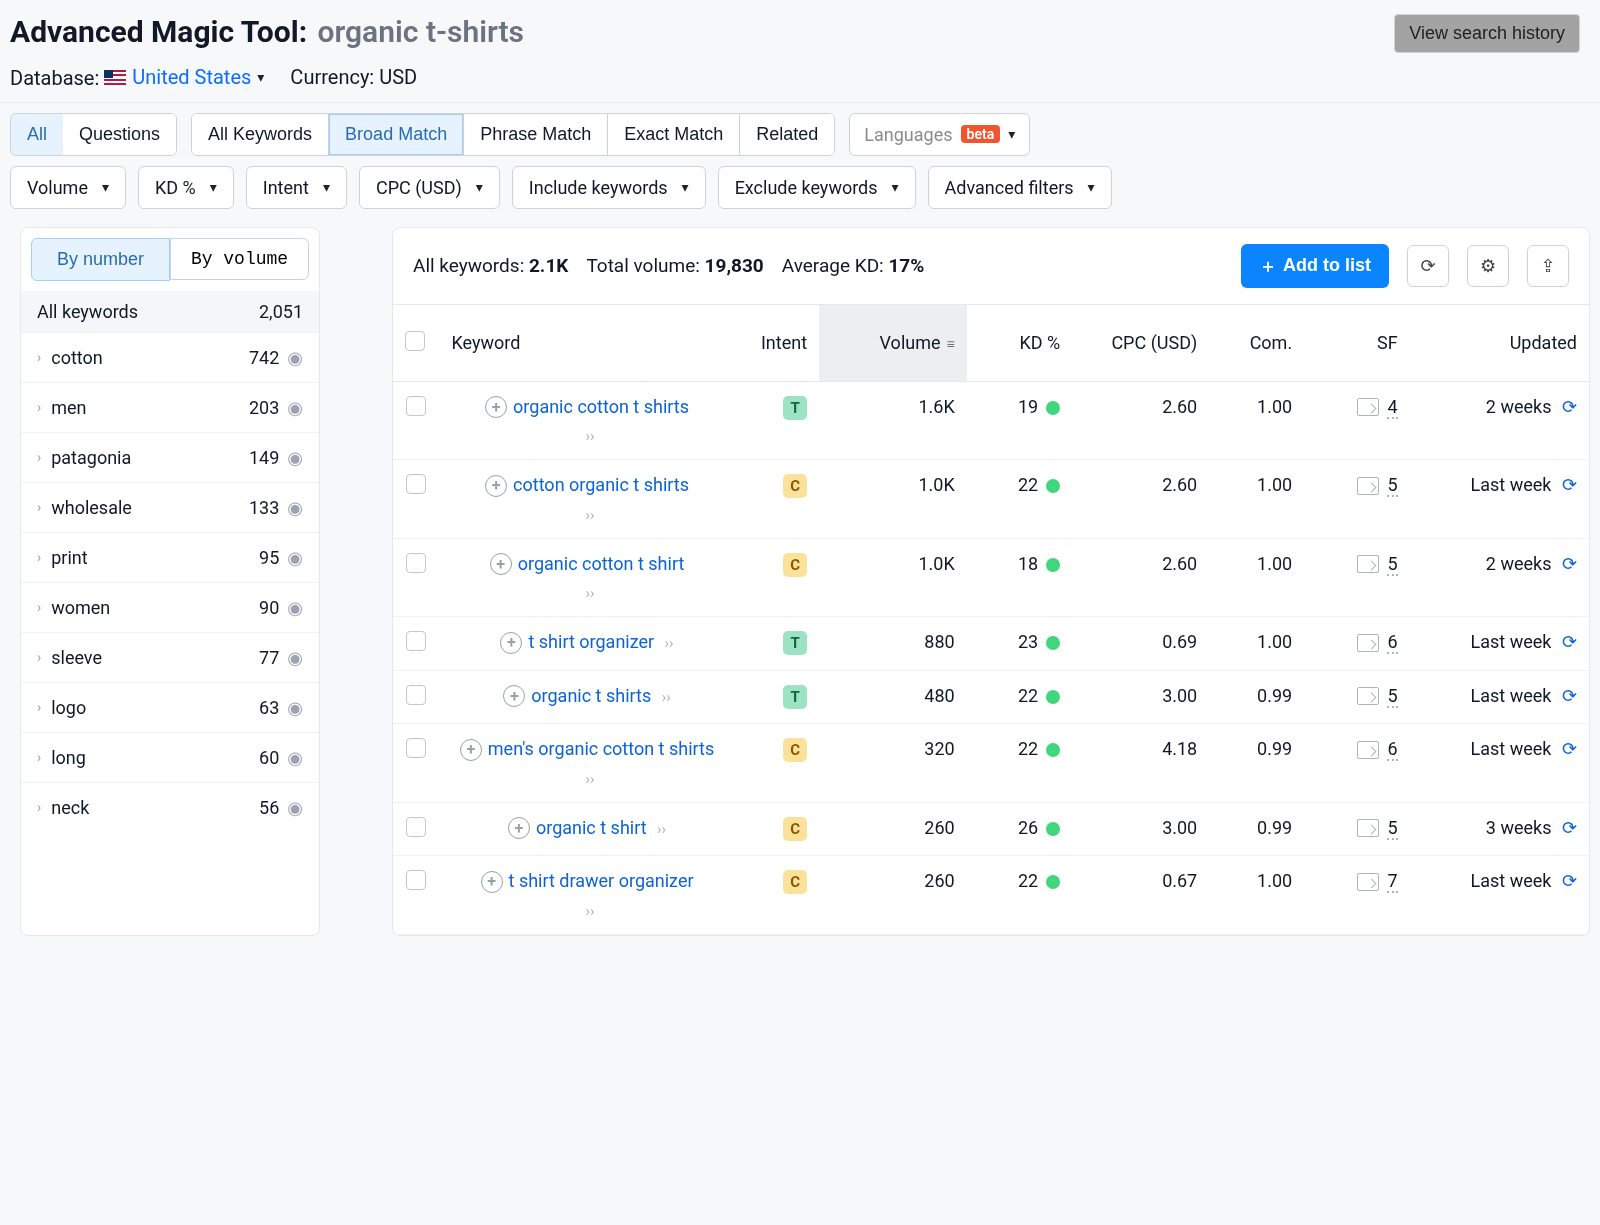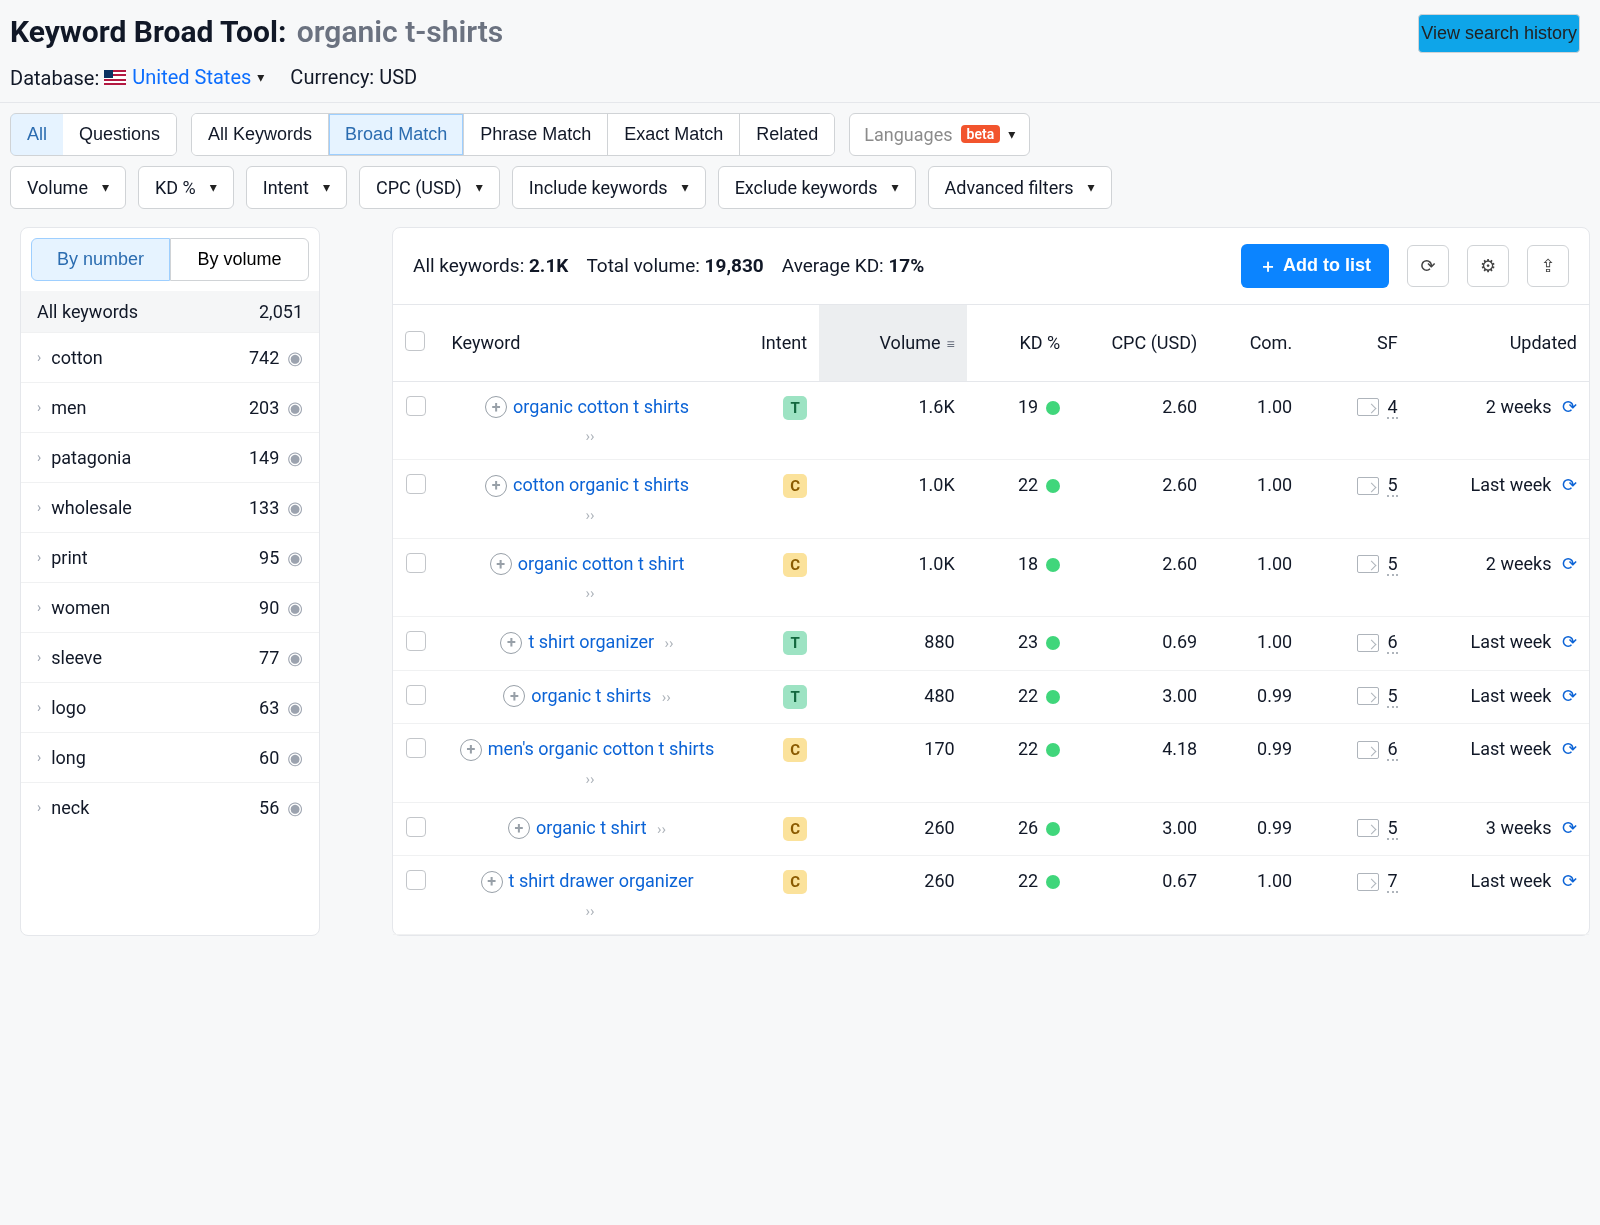--- a/index.html
+++ b/index.html
@@ -5,21 +5,21 @@
 * { box-sizing: border-box; margin: 0; padding: 0; }
 body { font-family: -apple-system, BlinkMacSystemFont, "Segoe UI", Roboto, sans-serif; font-size: 14px; color: #111827; background: #f7f8f9; }
 .page { width: 1600px; min-height: 1225px; background: #f7f8f9; font-size: 18px; }
 
 
 .hdr { padding: 14px 20px 12px 10px; display:flex; justify-content:space-between; align-items:flex-start; }
 .hdr-left h1 { font-size: 30px; font-weight: 700; color:#111827; display:inline; }
 .hdr-left .subt { font-size: 30px; font-weight: 600; color:#6b7280; margin-left:6px; }
 .sub2 { margin-top:16px; font-size:20px; color:#111827; display:flex; align-items:center; gap:26px; }
 .sub2 .db-country { color:#0d6efd; display:inline-flex; align-items:center; gap:6px; cursor:pointer; }
-.hist-btn { background:#0ea5e9; border:1px solid #d0d3d6; border-radius:4px; padding:8px 2px; font-size:18px; color:#222; cursor:pointer; }
+.hist-btn { background:#a3a3a3; border:1px solid #d0d3d6; border-radius:4px; padding:8px 14px; font-size:18px; color:#222; cursor:pointer; }
 .flag { width:22px; height:15px; display:inline-block; background:linear-gradient(#b31942 14%,#fff 14%,#fff 28%,#b31942 28%,#b31942 42%,#fff 42%,#fff 57%,#b31942 57%,#b31942 71%,#fff 71%,#fff 85%,#b31942 85%); position:relative; }
 .flag::before{content:'';position:absolute;left:0;top:0;width:9px;height:8px;background:#0a3161;}
 
 
 .pillrow { padding: 10px 10px 4px 10px; display:flex; align-items:center; gap:14px; flex-wrap:wrap; border-top:1px solid #e5e7eb;}
 .seg { display:flex; border:1px solid #d0d3d6; border-radius:6px; overflow:hidden; background:#fff; }
 .seg button { border:none; background:#fff; padding:10px 16px; font-size:18px; border-right:1px solid #d0d3d6; cursor:pointer; color:#111827; }
 .seg button:last-child{border-right:none;}
 .seg button.active { background:#e6f3ff; color:#2b6cb0; border:1px solid #9ecfff; margin:-1px; border-radius:6px 0 0 6px;}
 .seg button.active2 { background:#e6f3ff; color:#2b6cb0; box-shadow: inset 0 0 0 1px #9ecfff; }
@@ -37,21 +37,21 @@
 
 .filterrow { padding: 6px 10px 18px 10px; display:flex; gap:12px; flex-wrap:wrap; }
 .fbtn { border:1px solid #d0d3d6; border-radius:6px; background:#fff; padding:10px 16px; font-size:18px; color:#111827; display:flex; align-items:center; gap:14px; cursor:pointer; }
 
 
 .layout { display:flex; gap:24px; padding: 0 10px 20px 20px; }
 .side { width:300px; background:#fff; border:1px solid #e5e7eb; border-radius:8px; }
 .side-tabs { display:flex; padding:10px; gap:0;align-items:center; }
 .side-tabs button { flex:1; border:1px solid #d0d3d6; background:#fff; padding:10px 0; font-size:18px; cursor:pointer; }
 .side-tabs button:first-child{border-radius:6px 0 0 6px;}
-.side-tabs button:last-child{border-radius:0 6px 6px 0;}
+.side-tabs button:last-child{border-radius:0 6px 6px 0;font-family:Liberation Mono, monospace;}
 .side-tabs button.active { background:#e6f3ff; color:#2b6cb0; border-color:#9ecfff;}
 .side-all { display:flex; justify-content:space-between; padding:10px 16px; font-size:18px; background:#f5f6f7; }
 .side-item { display:flex; align-items:center; padding:14px 16px; font-size:18px; color:#111827; border-top:1px solid #f0f1f2; }
 .side-item .che { color:#9ca3af; margin-right:10px; font-size:14px;}
 .side-item .cnt { margin-left:auto; color:#111827; }
 .side-item .eye { margin-left:8px; color:#9ca3af; font-size:18px; }
 
 
 .main { flex:1; background:#fff; border:1px solid #e5e7eb; border-radius:8px; display:flex; flex-direction:column;margin-left:48px; }
 .sumrow { display:flex; align-items:center; padding:16px 20px; border-bottom:1px solid #e5e7eb; gap:18px;}
@@ -84,21 +84,21 @@
 .sortind { color:#6b7280; font-size:14px; margin-left:6px;}
 </style>
 </head>
 <body>
 
 <div class="page">
 
   <div class="hdr">
     <div class="hdr-left">
       <div>
-        <h1>Keyword Broad Tool:</h1>
+        <h1>Advanced Magic Tool:</h1>
         <span class="subt">organic t-shirts</span>
       </div>
       <div class="sub2">
         <span>
           <span>Database:</span>
           <span class="db-country">
             <span class="flag"></span>
             <span>United States</span>
             <span class="chev">▾</span>
           </span>
@@ -344,21 +344,21 @@
               <td><span class="sf-wrap">
                   <span class="sf-icon"></span>
                   <span class="sf-num">5</span>
                 </span></td>
               <td>Last week <span class="refresh">⟳</span></td>
             </tr>
             <tr>
               <td class="left"><span class="chk"></span></td>
               <td class="left"><span class="plus">+</span><span class="kw-link">men's organic cotton t shirts</span><div style="margin-top:6px"><span class="arrlink">››</span></div></td>
               <td><span class="ibadge C">C</span></td>
-              <td>170</td>
+              <td>320</td>
               <td>22<span class="kd-dot"></span></td>
               <td>4.18</td>
               <td>0.99</td>
               <td><span class="sf-wrap">
                   <span class="sf-icon"></span>
                   <span class="sf-num">6</span>
                 </span></td>
               <td>Last week <span class="refresh">⟳</span></td>
             </tr>
             <tr>

